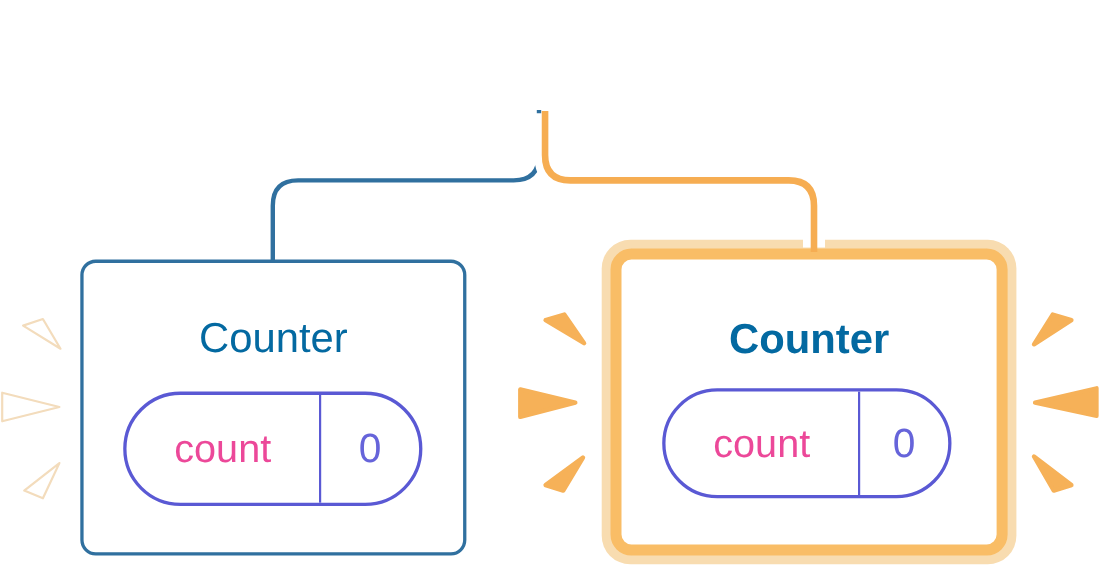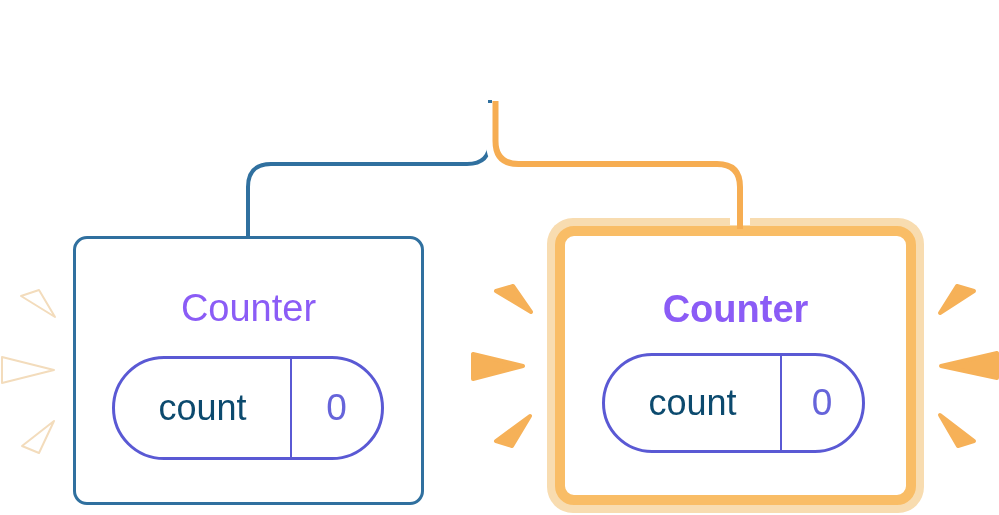--- a/index.html
+++ b/index.html
@@ -27,36 +27,36 @@
     box-sizing:border-box; background:#F8DCB0; border-radius:26px;
     padding:8px; z-index:2;
   }
   .card-right {
     box-sizing:border-box; width:100%; height:100%;
     background:#ffffff; border:10px solid #F9BD66; border-radius:19px;
     position:relative;
   }
   .card-title {
     position:absolute; left:0; right:0; text-align:center;
-    font-size:38px; line-height:1; color:#8b5cf6;
+    font-size:38px; line-height:1; color:#0369a1;
   }
   .card-left .card-title { top:50px; font-weight:500; }
   .card-right .card-title { top:54px; font-weight:700; }
   
   .pill {
     position:absolute; box-sizing:border-box;
     border:3px solid #5A59D4; border-radius:999px;
     display:flex; align-items:stretch; background:#ffffff;
   }
   .card-left .pill  { left:36px; top:117px; width:272px; height:104px; }
   .card-right .pill { left:37px; top:117px; width:263px; height:100px; }
   .pill-key {
     flex:0 0 175px; display:flex; align-items:center; justify-content:center;
     border-right:2.5px solid #5A59D4;
-    font-size:36px; color:#0c4a6e;
+    font-size:36px; color:#ec4899;
   }
   .pill-value {
     flex:1 1 auto; display:flex; align-items:center; justify-content:center;
     font-size:37px; color:#6664DA;
   }
   
   #overlay {
     position:absolute; left:0; top:0; width:999px; height:515px;
     z-index:5; pointer-events:none;
   }

